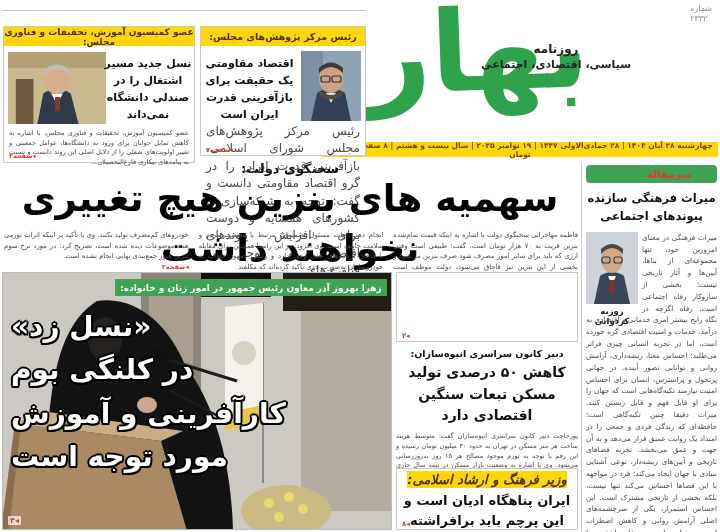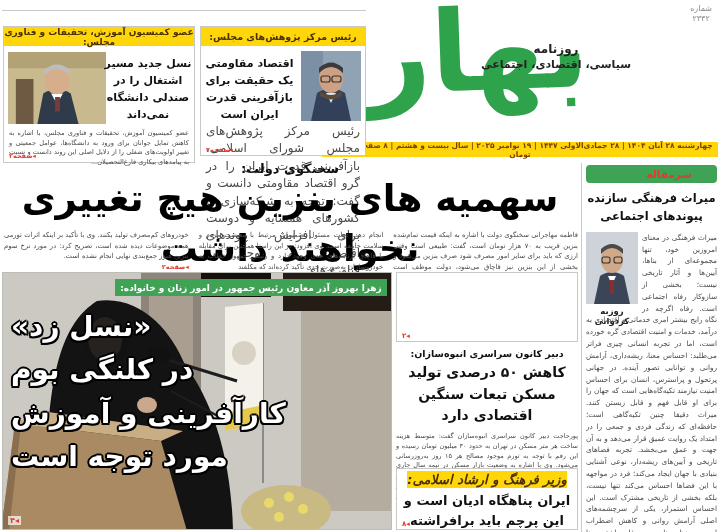--- a/index.html
+++ b/index.html
@@ -19,21 +19,21 @@
   svg{display:block;}
 </style>
 </head>
 <body>
 
 <div id="page">
 
   <div class="abs hairline" style="left:2px;top:10px;width:364px;height:1px;"></div>
 
   <div class="abs" style="left:366px;top:0;width:352px;height:140px;">
-    <div class="abs" style="right:6px;top:4px;text-align:center;color:#8a8a86;font-size:8px;line-height:1.3;">
+    <div class="abs" style="right:6px;top:4px;text-align:left;color:#8a8a86;font-size:8px;line-height:1.3;">
       <div>شماره</div>
       <div>۲۳۳۲</div>
     </div>
     <div class="abs" style="left:0;top:-18px;width:330px;text-align:left;color:#2fa24c;font-size:112px;font-weight:bold;line-height:1.2;transform:rotate(-2deg);">بهار</div>
     <div class="abs" style="left:110px;top:42px;width:160px;text-align:center;color:#222;">
       <div style="font-size:12px;font-weight:bold;">روزنامه</div>
       <div style="font-size:11px;font-weight:bold;margin-top:2px;">سیاسی، اقتصادی، اجتماعی</div>
     </div>
   </div>
 

